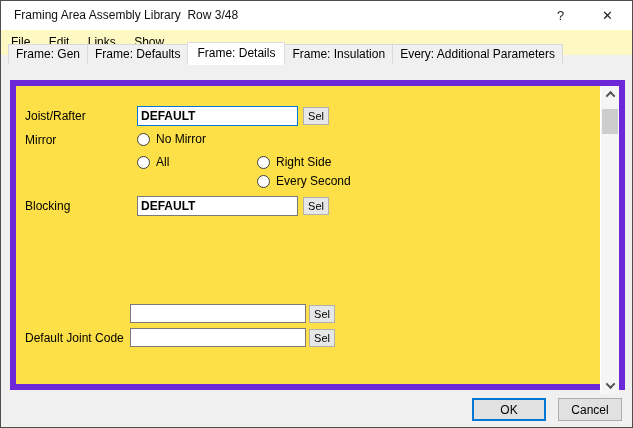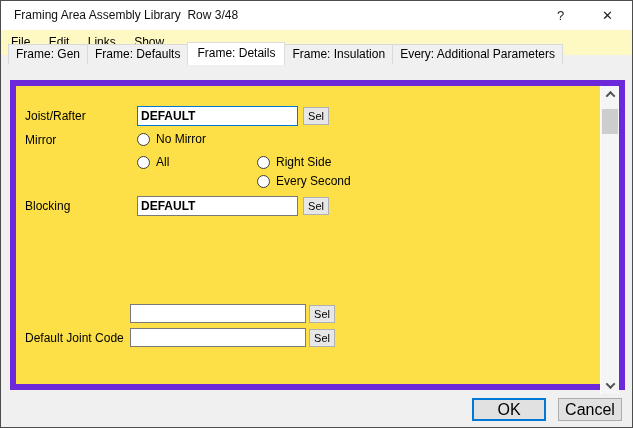--- a/index.html
+++ b/index.html
@@ -87,21 +87,21 @@
   .scroll-btn.up { top:0; }
   .scroll-btn.down { bottom:0; }
   .chev { width:7px; height:7px; border-top:2px solid #505050; border-left:2px solid #505050; }
   .chev.up { transform:rotate(45deg) translate(1px,1px); }
   .chev.down { transform:rotate(225deg) translate(1px,1px); }
   .scroll-thumb { position:absolute; left:1px; width:16px; top:23px; height:25px; background:#cdcdcd; }
 
   
   .btn {
     position:absolute; height:23px; background:#e1e1e1; border:1px solid #adadad;
-    font-family:"Liberation Sans", sans-serif; font-size:16px; color:#000;
+    font-family:"Liberation Sans", sans-serif; font-size:12px; color:#000;
     text-align:center; line-height:20px; cursor:default;
   }
   .btn.default { border:2px solid #0078d7; }
   .btn-ok { left:471px; top:397px; width:74px; }
   .btn-cancel { left:557px; top:397px; width:64px; }
 </style>
 </head>
 <body>
 
 <div class="dialog">

